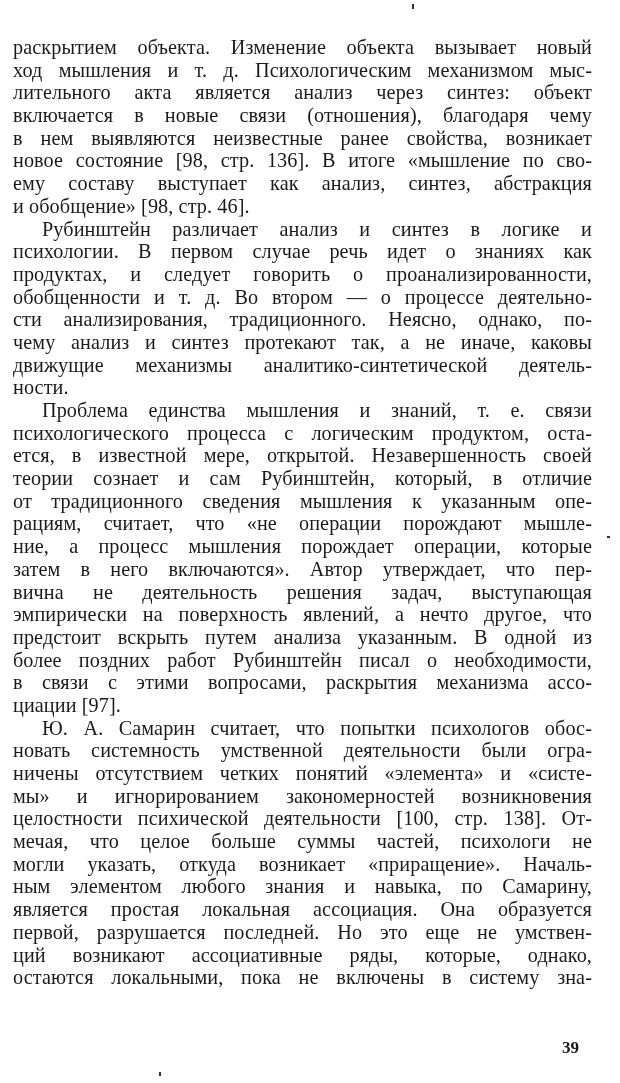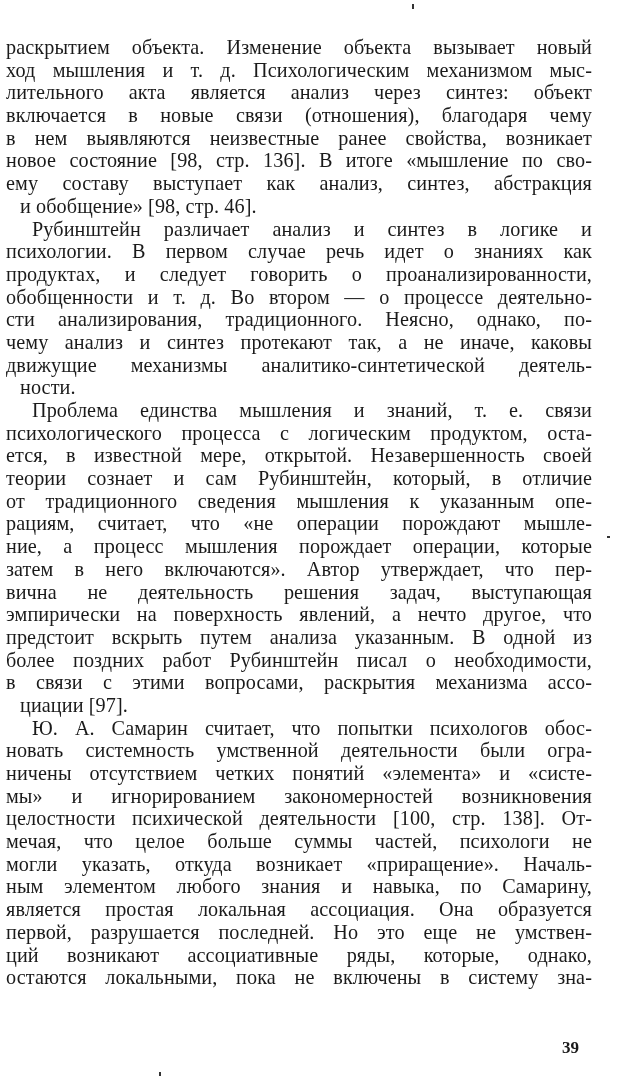--- a/index.html
+++ b/index.html
@@ -3,25 +3,25 @@
   <meta charset="utf-8">
   <style>
     html, body { margin: 0; padding: 0; }
     body {
       width: 620px; height: 1083px; background: #ffffff; position: relative; overflow: hidden;
       font-family: "Liberation Serif", "DejaVu Serif", serif; color: #1a1a1a;
     }
     .page { position: absolute; left: 0; top: 36px; width: 592px; }
     .line {
       height: 22.7px; line-height: 22.7px; font-size: 20.2px; white-space: nowrap;
-      text-align: justify; text-align-last: justify; padding-left: 6px;
+      text-align: justify; text-align-last: justify; padding-left: 13px;
       letter-spacing: 0.1px;
     }
-    .line.last { text-align-last: left; margin-left: 14px; }
-    .line.indent { padding-left: 32px; }
+    .line.last { text-align-last: left; }
+    .line.indent { padding-left: 42px; }
     .page-number {
       position: absolute; left: 562px; top: 1038px; font-size: 17px; font-weight: bold;
     }
     .speck { position: absolute; background: #333; }
   </style>
 </head>
 <body>
 
 <div class="page">
   <div>

